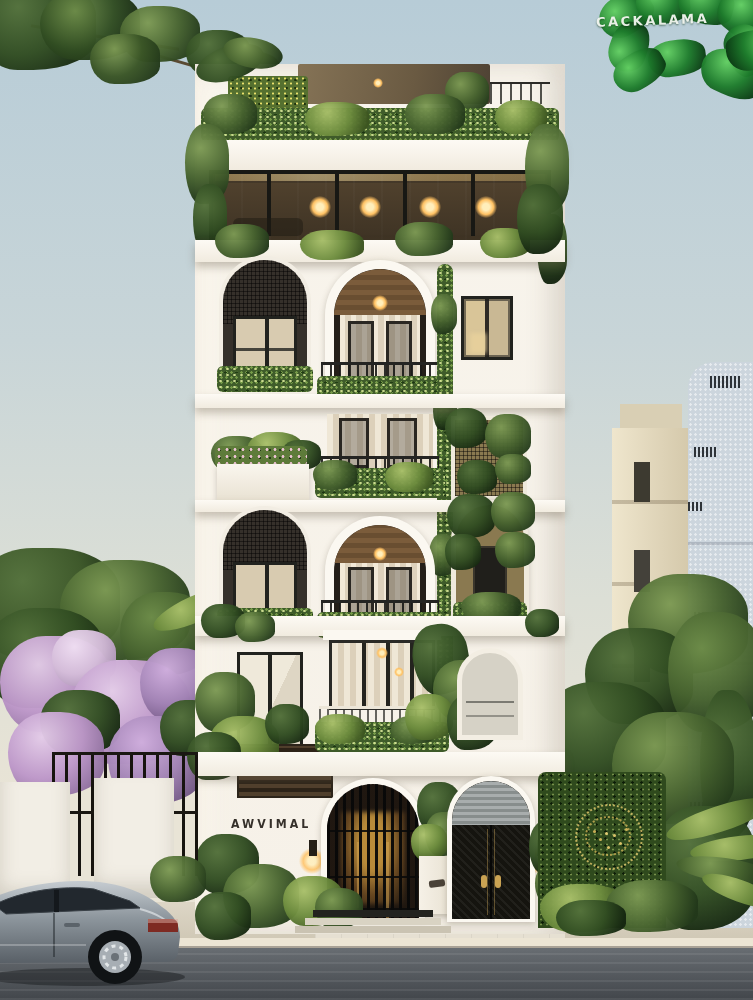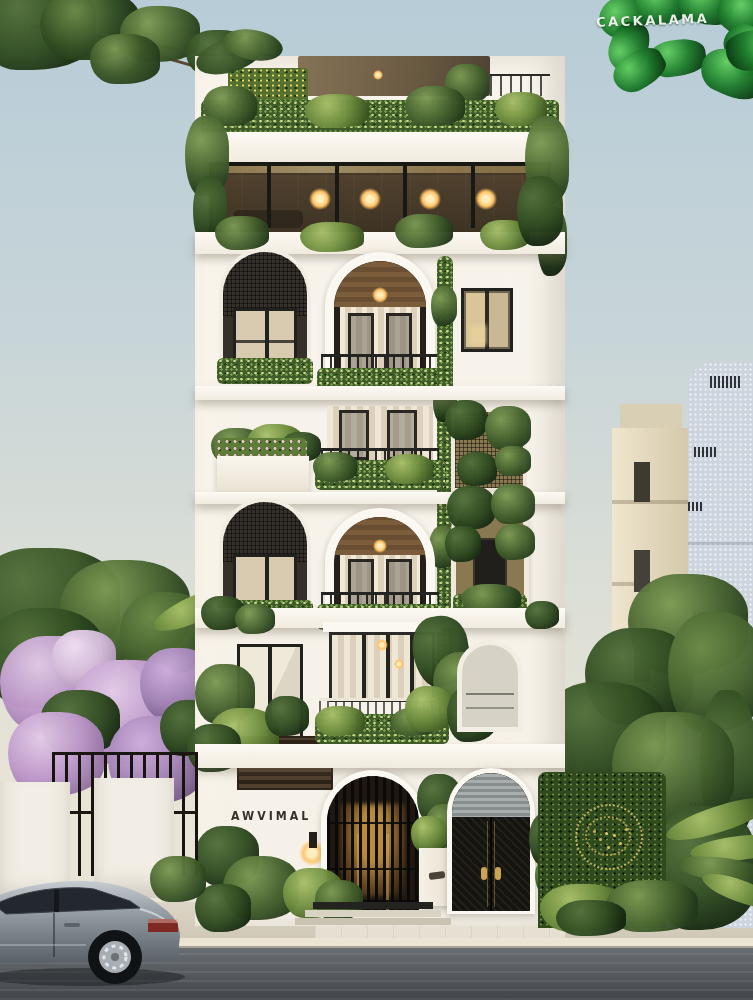--- a/index.html
+++ b/index.html
@@ -96,21 +96,21 @@
 
   <div class="a" style="left:30px;top:36px;width:150px;height:3px;background:#5a4a33;transform:rotate(9deg)"></div>
   <div class="a" style="left:120px;top:62px;width:130px;height:3px;background:#5a4a33;transform:rotate(16deg)"></div>
   <i class="fol g-dark" style="left:-24px;top:-20px;width:120px;height:90px"></i>
   <i class="fol g-dark" style="left:40px;top:-10px;width:100px;height:70px;--c1:#6d8c49"></i>
   <i class="fol g-mid" style="left:120px;top:6px;width:80px;height:56px"></i>
   <i class="fol g-mid" style="left:90px;top:34px;width:70px;height:50px;--c2:#3a5526"></i>
   <i class="fol g-dark" style="left:186px;top:30px;width:64px;height:46px"></i>
   <i class="fol g-dark" style="left:230px;top:52px;width:50px;height:40px"></i>
 
-  <div class="a" style="left:195px;top:56px;width:370px;height:870px;background:linear-gradient(180deg,#f8f4ec,var(--facade,#f3eee4));box-shadow:inset -14px 0 26px rgba(95,85,65,.18),inset 14px 0 26px rgba(255,250,235,.35)">
+  <div class="a" style="left:195px;top:64px;width:370px;height:870px;background:linear-gradient(180deg,#f8f4ec,var(--facade,#f3eee4));box-shadow:inset -14px 0 26px rgba(95,85,65,.18),inset 14px 0 26px rgba(255,250,235,.35)">
 
     <div class="a" style="left:103px;top:0;width:192px;height:40px;background:linear-gradient(100deg,#857356,#6a5a42 60%,#4e4234);border-radius:2px"></div>
     <div class="a" style="left:295px;top:18px;width:60px;height:22px;border-top:2px solid #2a2a26;background-image:repeating-linear-gradient(90deg,rgba(40,40,36,.8) 0 2px,transparent 2px 10px)"></div>
     <div class="a spk-yellow" style="left:33px;top:12px;width:80px;height:64px"></div>
     <div class="a glow" style="left:178px;top:14px;width:10px;height:10px"></div>
     <i class="fol g-dark" style="left:0;top:-18px;width:70px;height:34px;border-radius:50%;transform:rotate(-18deg)"></i>
     <i class="fol g-mid" style="left:28px;top:-26px;width:60px;height:30px;border-radius:50%;transform:rotate(10deg)"></i>
     <i class="fol g-mid" style="left:250px;top:8px;width:44px;height:40px"></i>
     <div class="a spk" style="left:6px;top:44px;width:358px;height:34px"></div>
     <i class="fol g-mid" style="left:8px;top:30px;width:54px;height:40px"></i>

